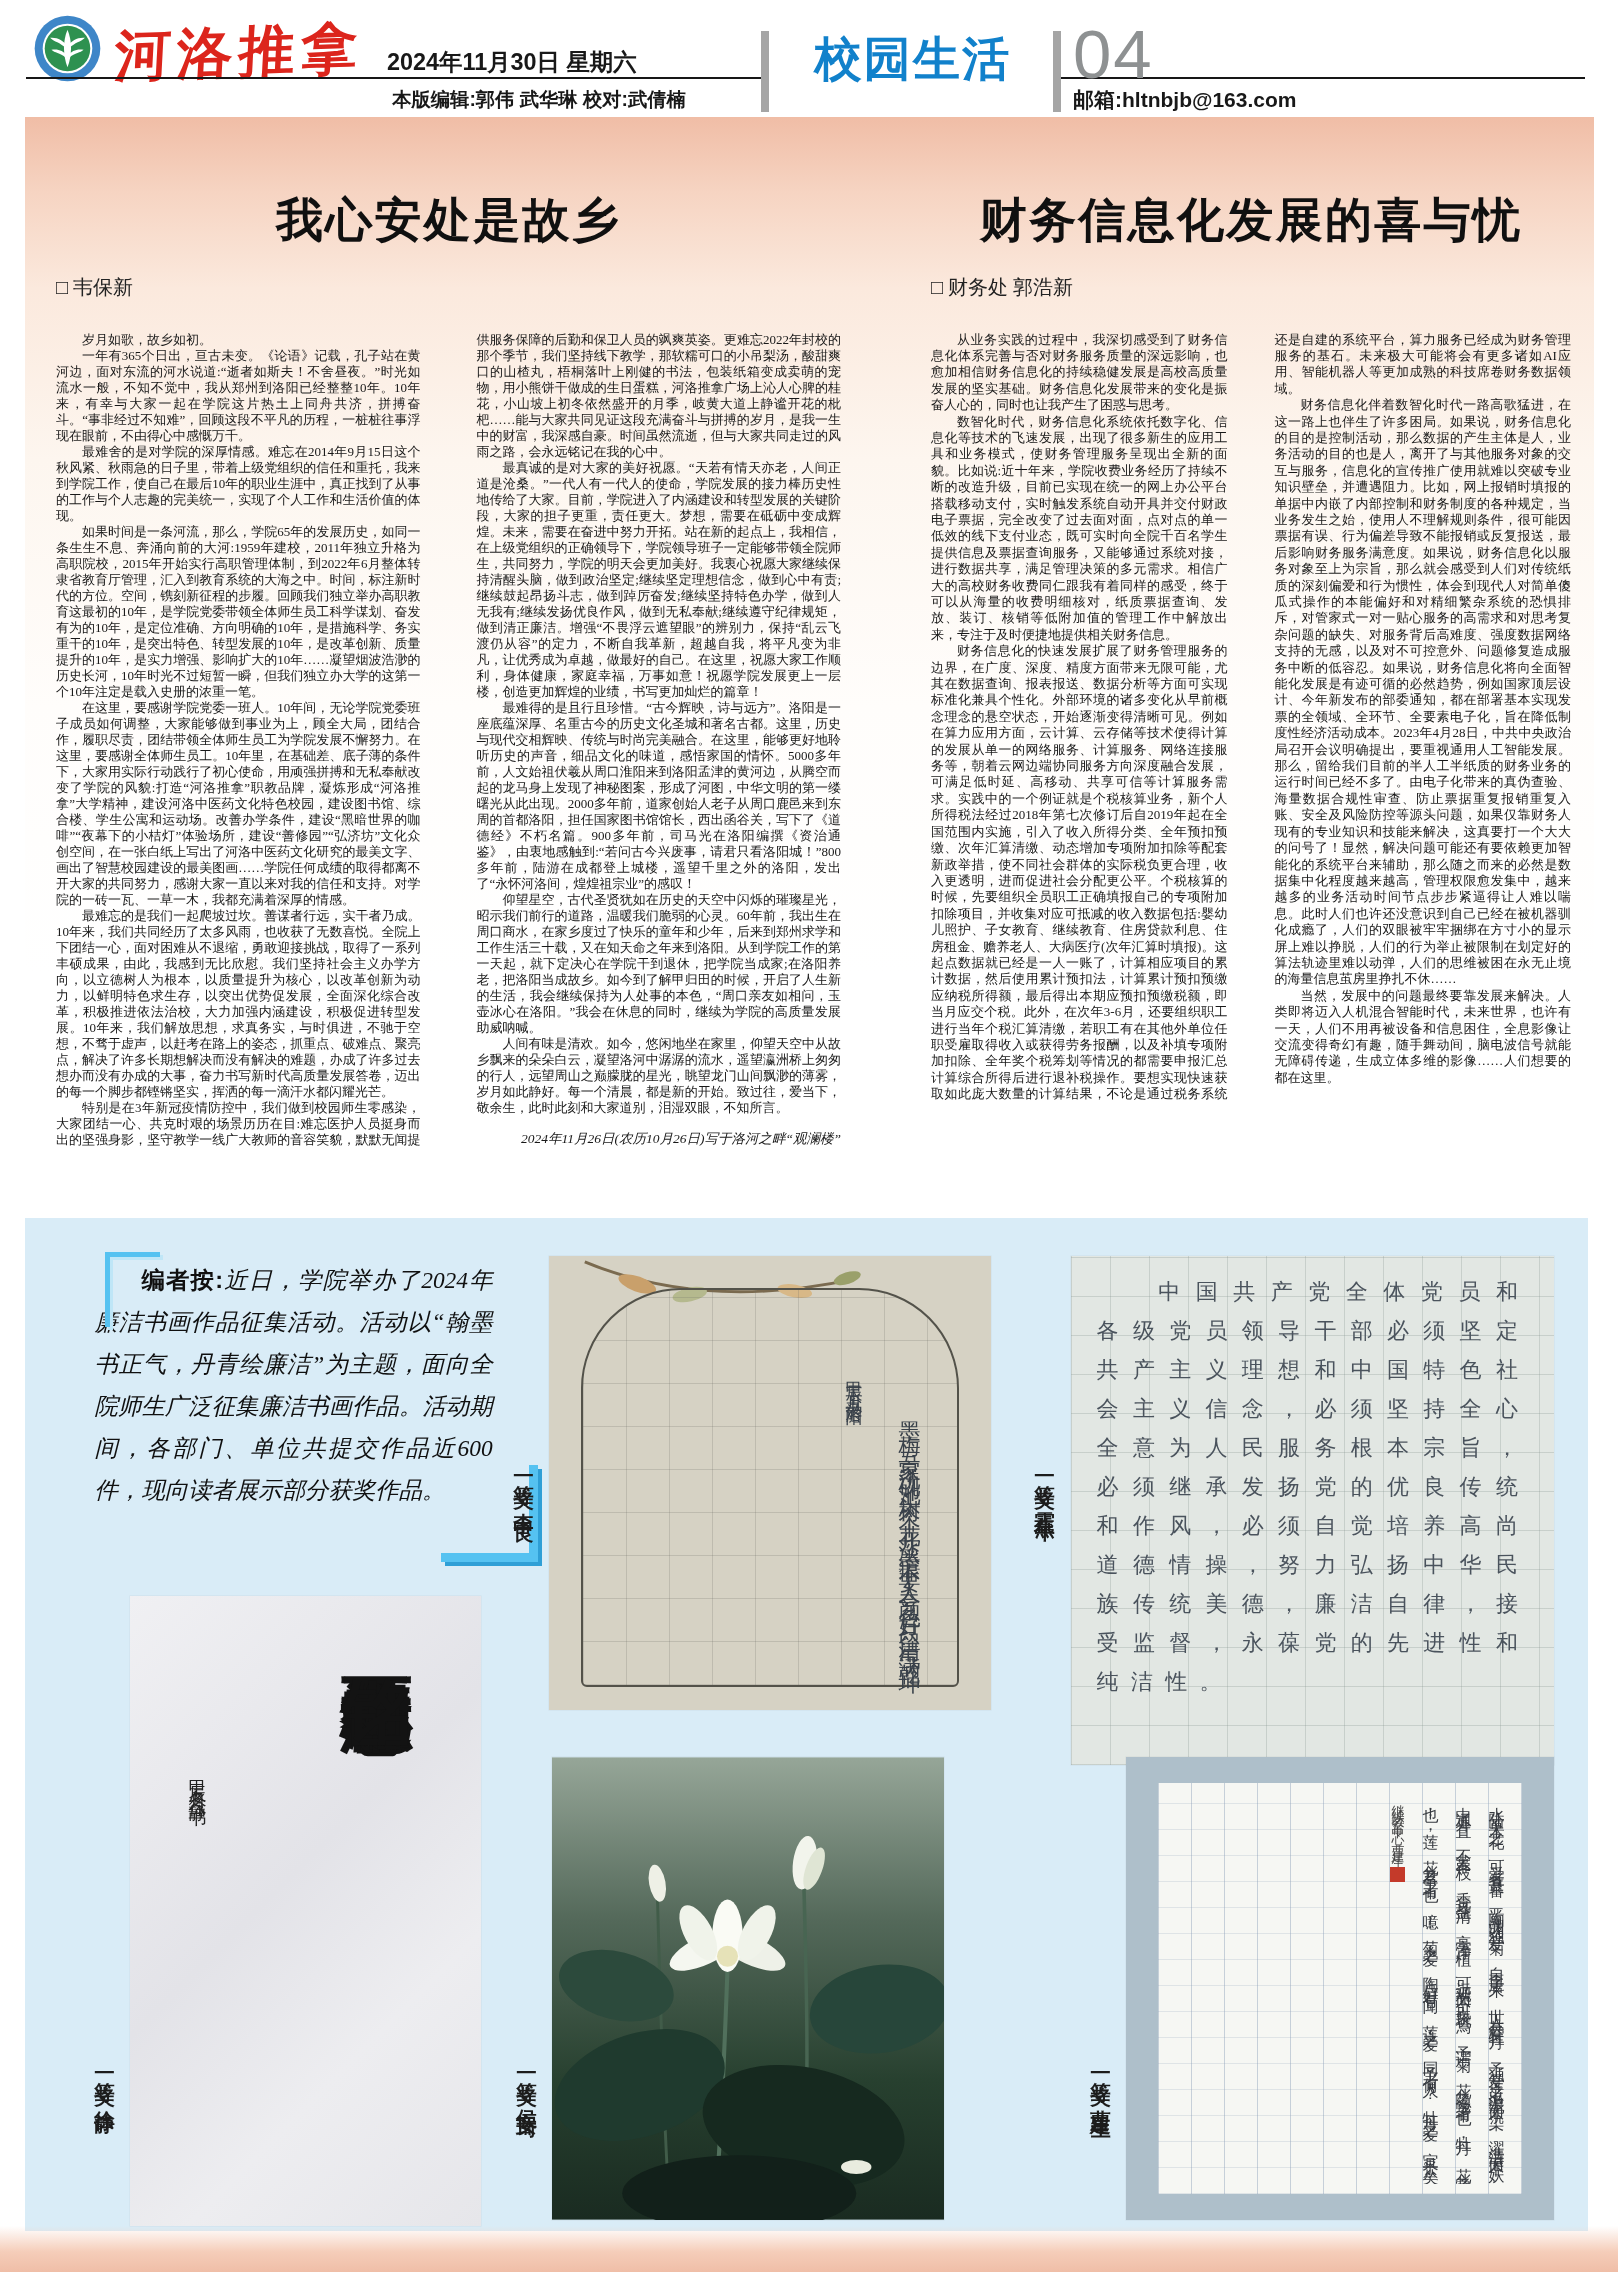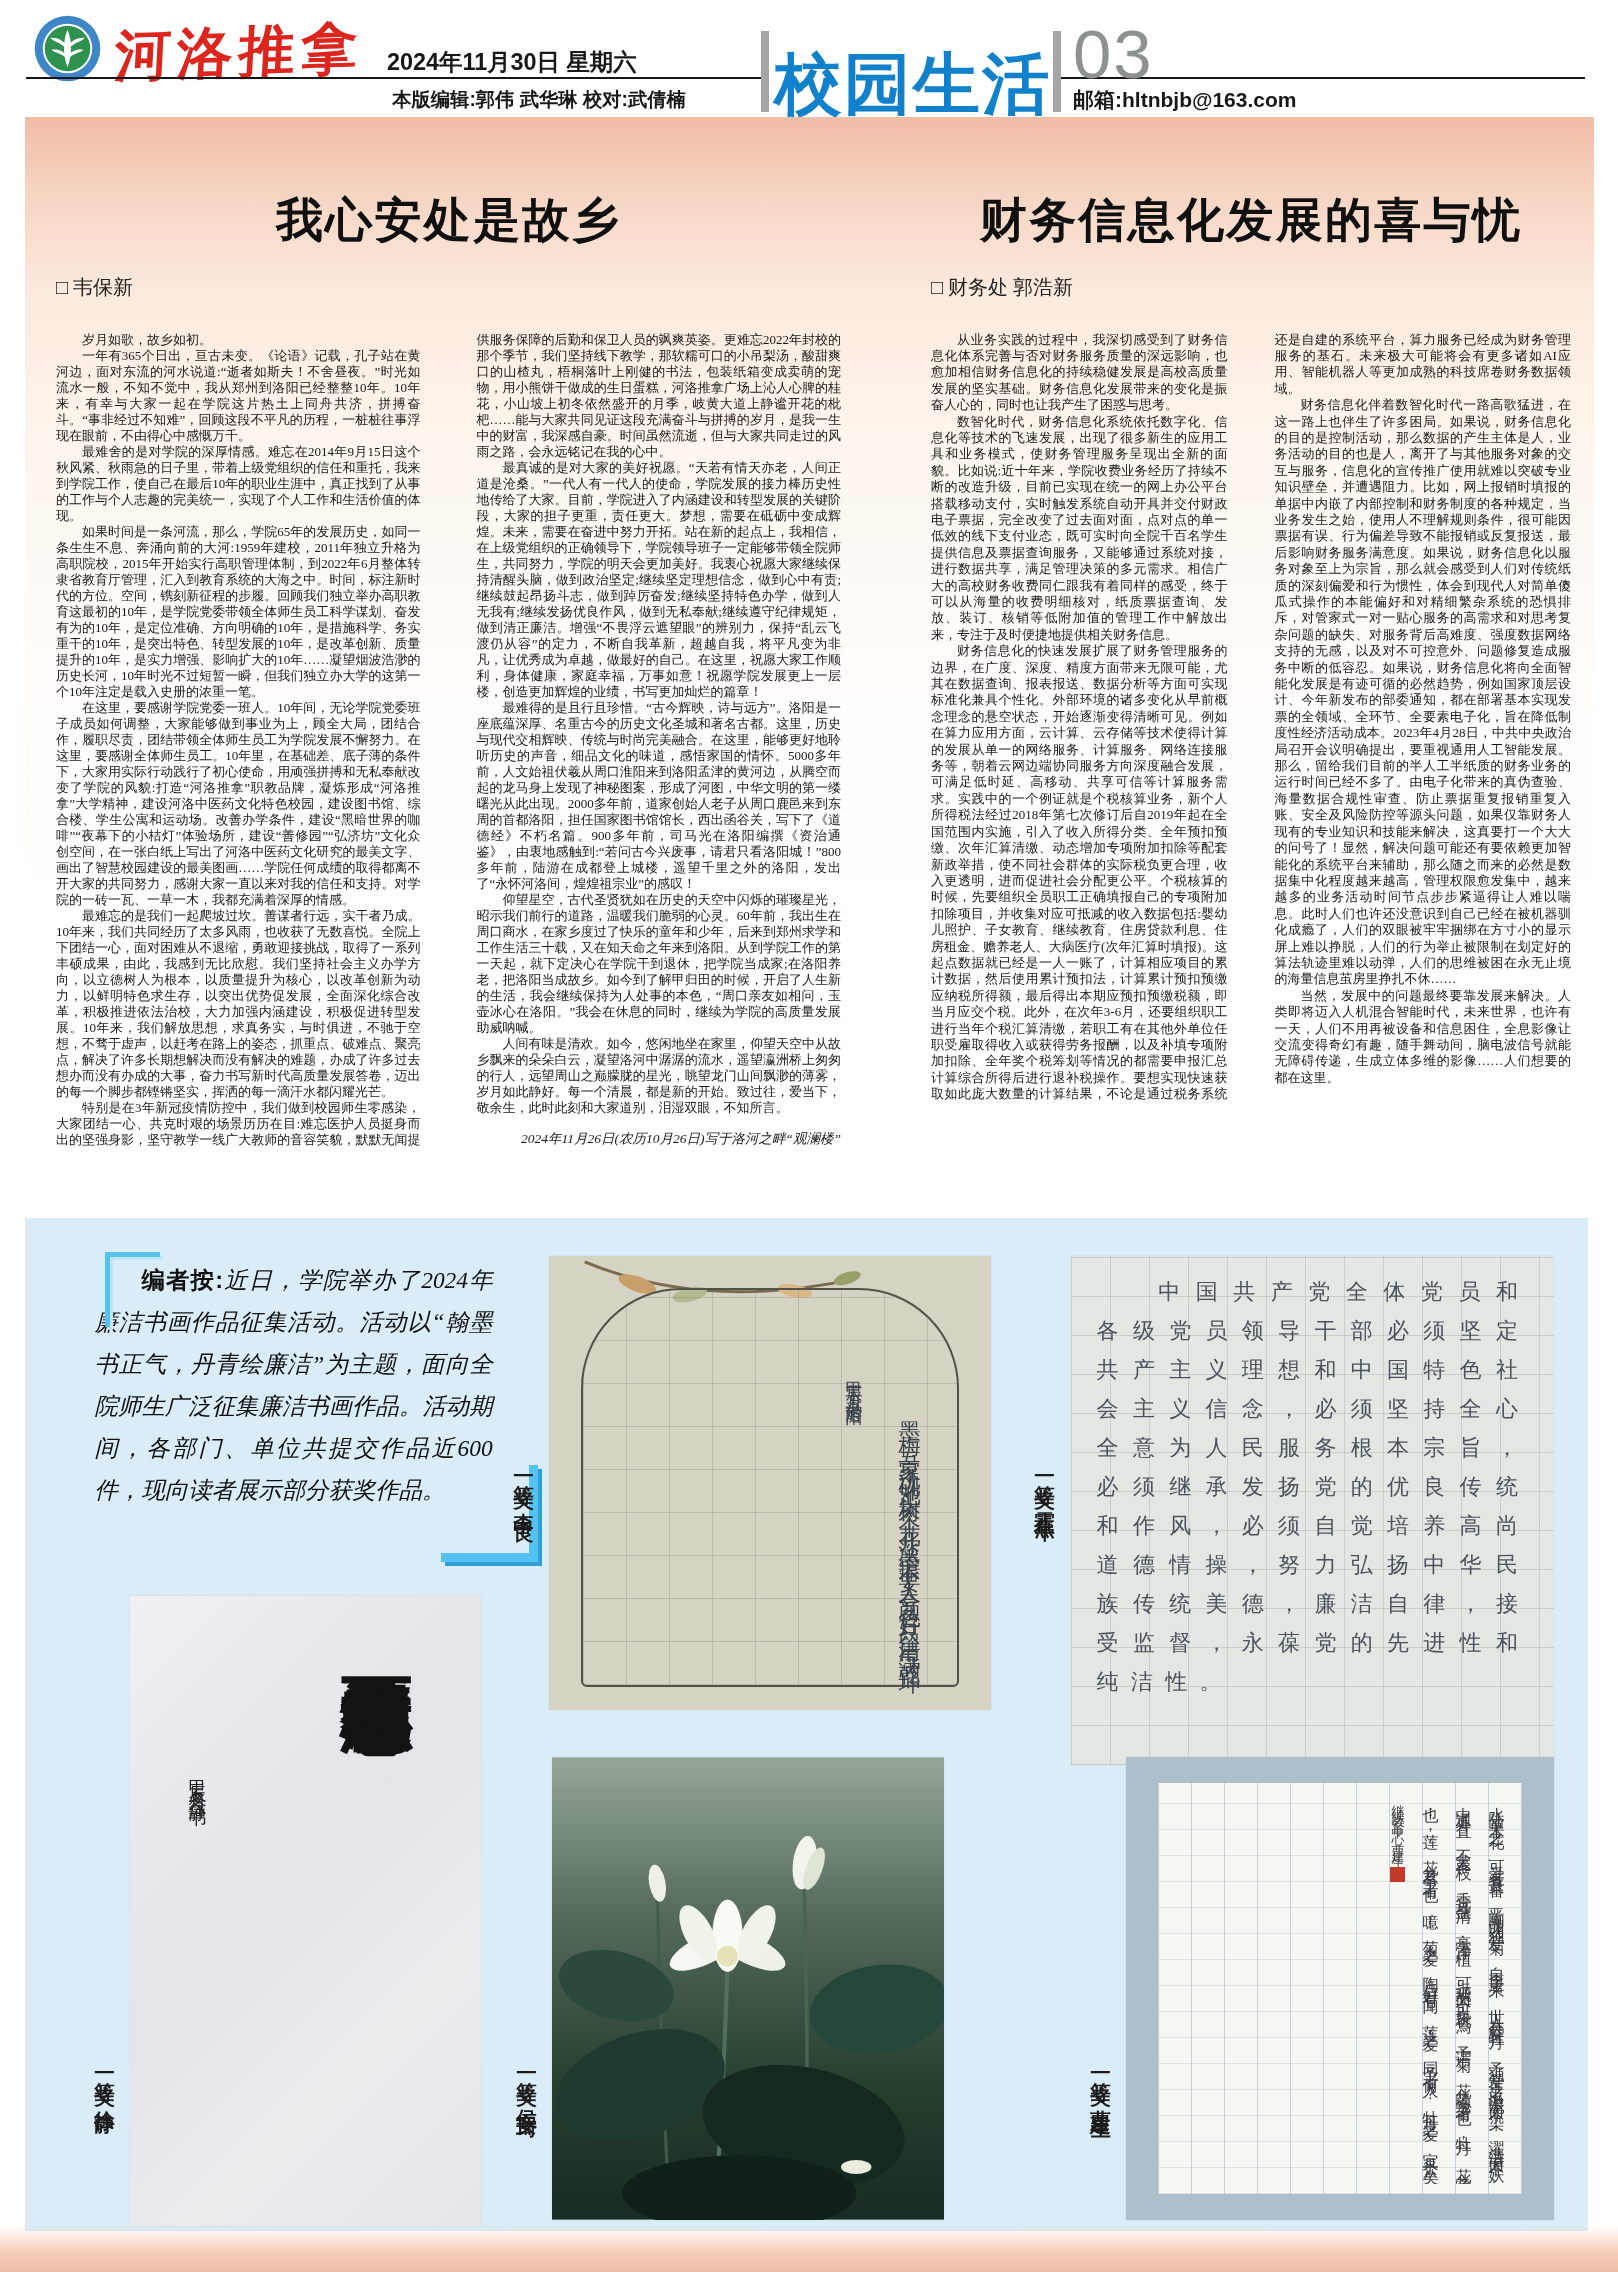--- a/index.html
+++ b/index.html
@@ -12,21 +12,21 @@
   .logo-script{position:absolute;left:115px;top:15.2px;font-size:56px;font-weight:700;
        color:#dc251c;transform:skewX(-5deg) rotate(-2deg);letter-spacing:5.9px;white-space:nowrap;}
   .rule-a{position:absolute;left:26px;top:77px;width:736px;height:2.3px;background:#161616;}
   .rule-b{position:absolute;left:1058px;top:77px;width:527px;height:2.3px;background:#161616;}
   .hdr-date{position:absolute;left:387px;top:46px;width:363px;text-align:left;
        font-size:23.4px;font-weight:700;white-space:nowrap;}
   .hdr-editors{position:absolute;left:328px;top:86px;width:422px;text-align:center;
        font-size:19.3px;font-weight:700;white-space:nowrap;}
   .hdr-bar{position:absolute;top:30.5px;width:7.6px;height:81px;background:#a5a5a5;}
   .hdr-section{position:absolute;left:772px;top:28px;width:282px;text-align:center;
-       font-size:67px;font-weight:900;color:#1181cb;letter-spacing:2.3px;margin-top:11px;}
+       font-size:47px;font-weight:900;color:#1181cb;letter-spacing:2.3px;}
   .hdr-pagenum{position:absolute;left:1073px;top:15.2px;font-size:69px;color:#8e9192;letter-spacing:1.8px;}
   .hdr-email{position:absolute;left:1073px;top:86px;font-size:21px;font-weight:700;white-space:nowrap;}
 
   
   .pink-band{position:absolute;left:24.6px;top:117px;width:1569px;height:1072px;
      background:linear-gradient(180deg,#f0bda6 0%,#f6d4c2 7%,#fbe9dd 16%,#fdf6ef 32%,#fffdfb 55%,#ffffff 80%);}
   .article{position:absolute;margin-top:41px;}
   .art-title{margin:0;text-align:center;font-size:47px;font-weight:900;letter-spacing:2.3px;color:#101010;
      font-family:"Liberation Sans","DejaVu Sans",sans-serif;}
   .art-byline{margin-top:22px;text-align:left;font-size:20px;color:#222;}
@@ -121,21 +121,21 @@
       </svg>
     </div>
     <div class="logo-script">河洛推拿</div>
     <div class="rule-a"></div>
     <div class="rule-b"></div>
     <div class="hdr-date sans">2024年11月30日  星期六</div>
     <div class="hdr-editors sans">本版编辑:郭伟 武华琳   校对:武倩楠</div>
     <div class="hdr-bar" style="left:761px"></div>
     <div class="hdr-section sans">校园生活</div>
     <div class="hdr-bar" style="left:1053px"></div>
-    <div class="hdr-pagenum sans">03</div>
+    <div class="hdr-pagenum sans">04</div>
     <div class="hdr-email sans">邮箱:hltnbjb@163.com</div>
   </div>
 
   <div class="pink-band"></div>
 
   <div id="art-left" class="article">
     <h1 class="art-title">我心安处是故乡</h1>
     <div class="art-byline">□ 韦保新</div>
     <div class="art-body">
       <div>

